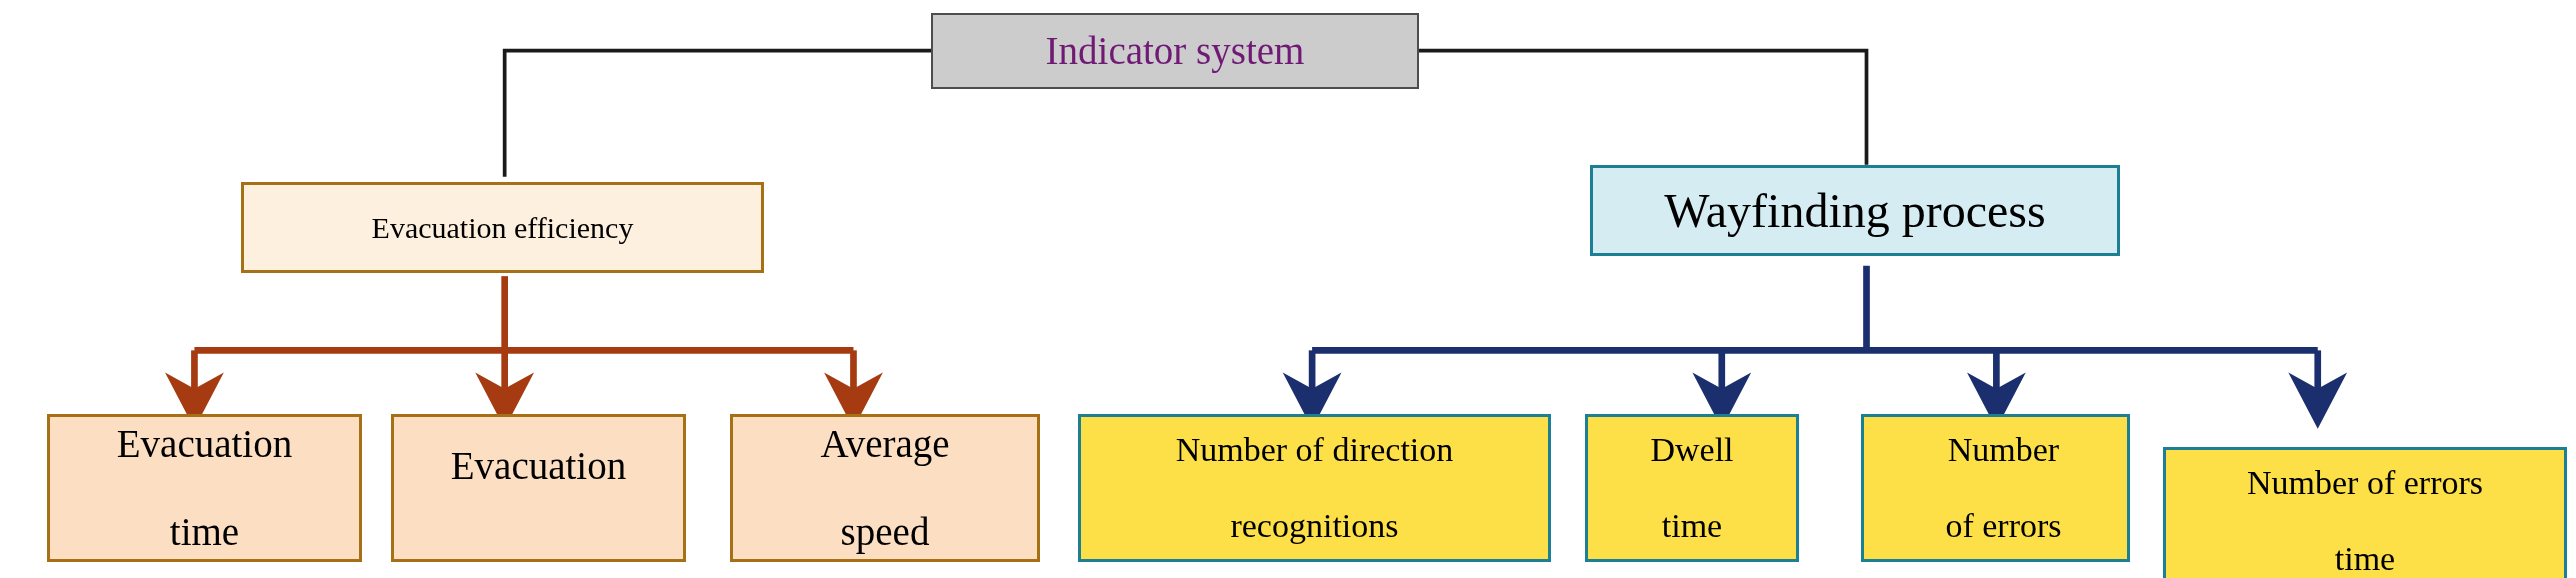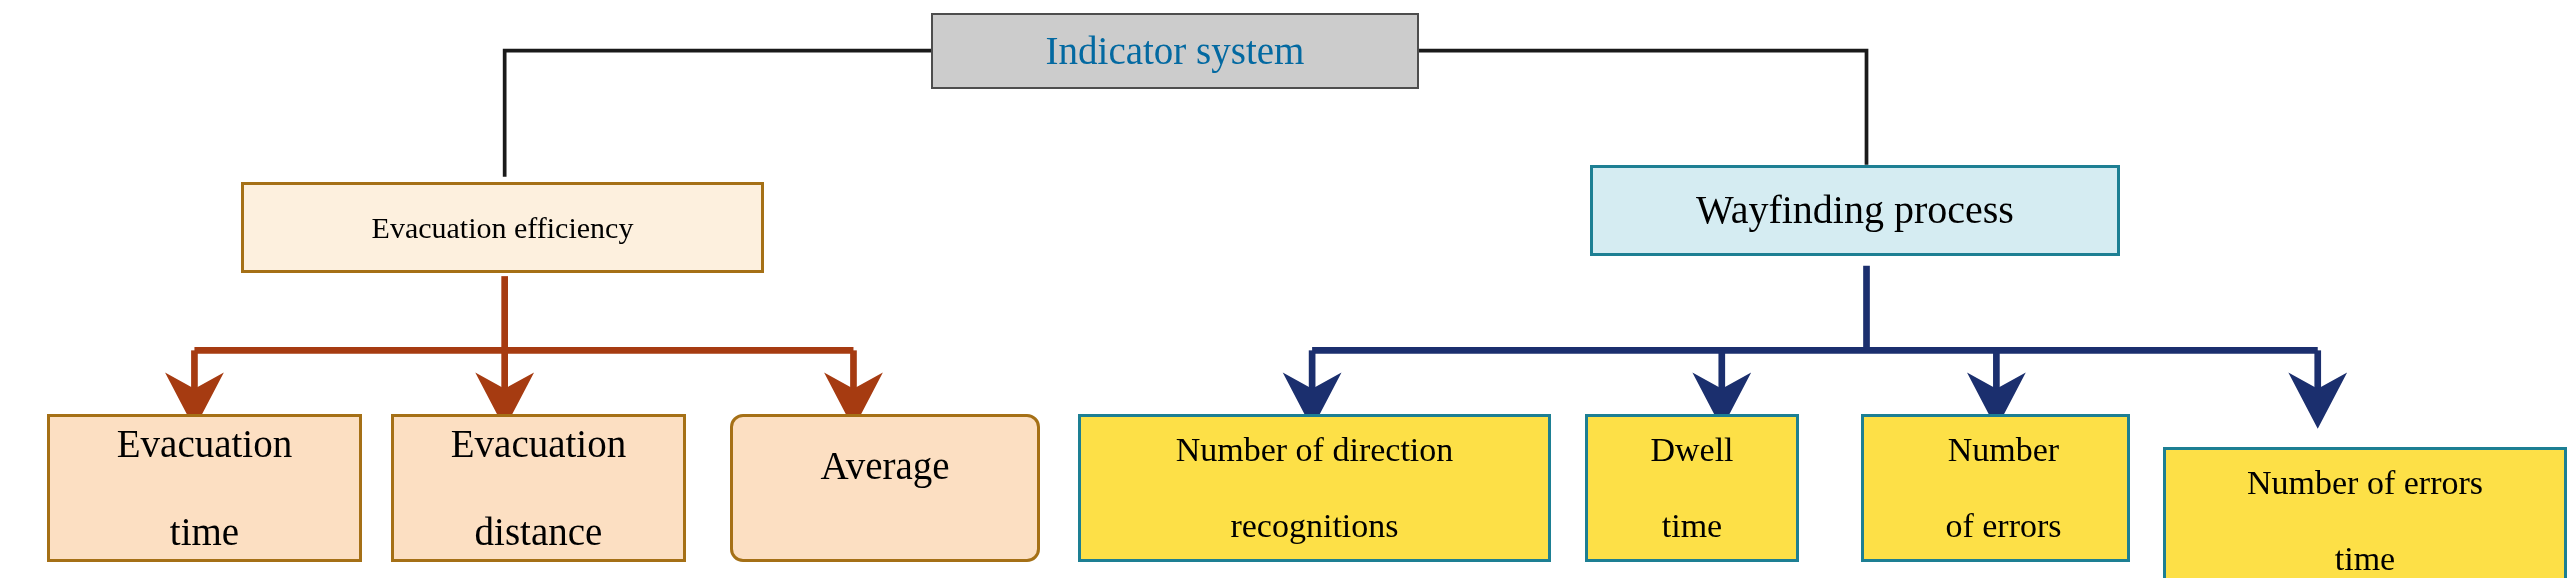--- a/index.html
+++ b/index.html
@@ -32,34 +32,34 @@
     line-height: 1.12;
     z-index: 2;
   }
   .node span {
     display: block;
     width: 100%;
   }
   .root-node {
     background: #cccccc;
     border: 2.2px solid #4d4d4d;
-    color: #0369a1;
+    color: #701a75;
     font-size: 39px;
   }
   .cat-left {
     background: #fdf0de;
     border: 3px solid #a57016;
     color: #000000;
     font-size: 30px;
   }
   .cat-right {
     background: #d5ecf2;
     border: 3px solid #1d7f93;
     color: #000000;
-    font-size: 40px;
+    font-size: 48px;
   }
   .leaf-left {
     background: #fcdfc2;
     border: 3px solid #a57016;
     color: #000000;
     font-size: 39px;
     margin-left: 32px;
   }
   .leaf-right {
     background: #fde047;
@@ -121,27 +121,27 @@
   <div class="node leaf-left" style="left:15px; top:414px; width:315px; height:148px;">
     <span>
       <span>Evacuation</span><br>
       <span>time</span>
     </span>
   </div>
 
   <div class="node leaf-left" style="left:359px; top:414px; width:295px; height:148px;">
     <span>
       <span>Evacuation</span><br>
-      <span>distance</span>
     </span>
   </div>
 
-  <div class="node leaf-left" style="left:698px; top:414px; width:310px; height:148px;border-radius:13px;">
+  <div class="node leaf-left" style="left:698px; top:414px; width:310px; height:148px;">
     <span>
       <span>Average</span><br>
+      <span>speed</span>
     </span>
   </div>
 
   <div class="node leaf-right" style="left:1078px; top:414px; width:473px; height:148px;">
     <span>
       <span>Number of direction</span><br>
       <span>recognitions</span>
     </span>
   </div>
 

